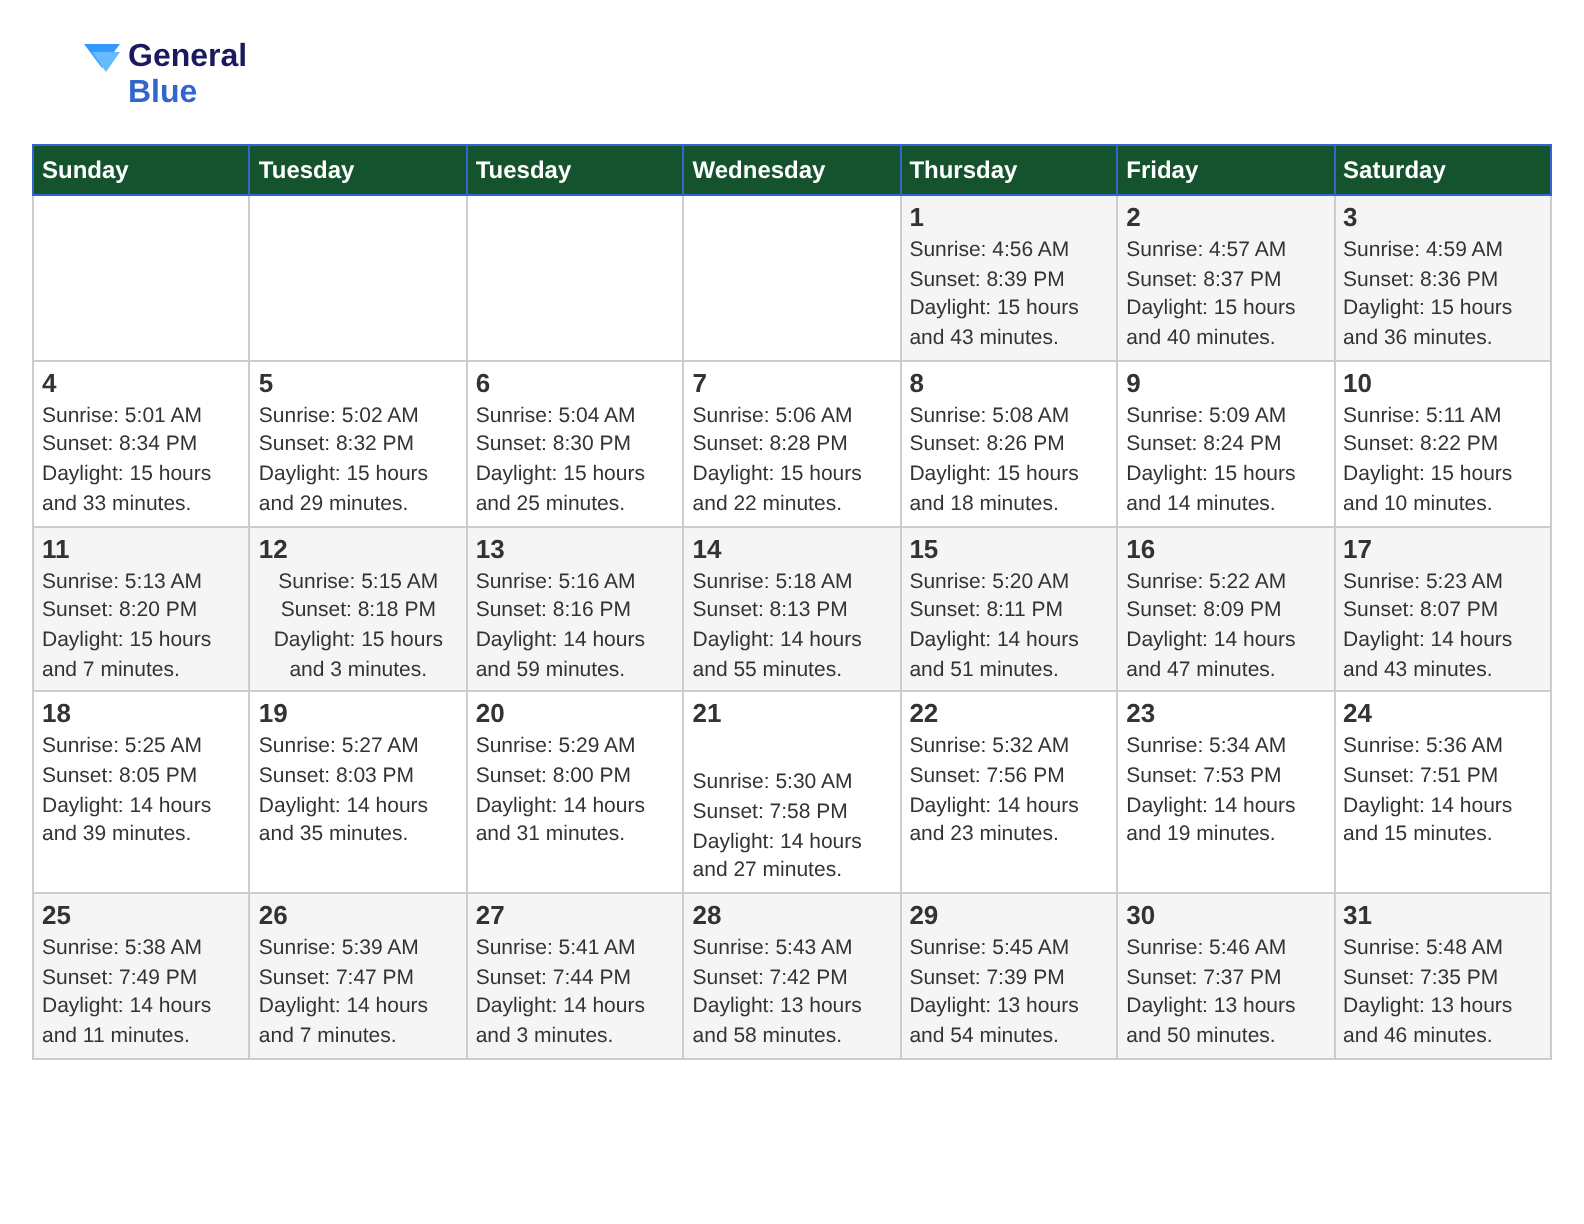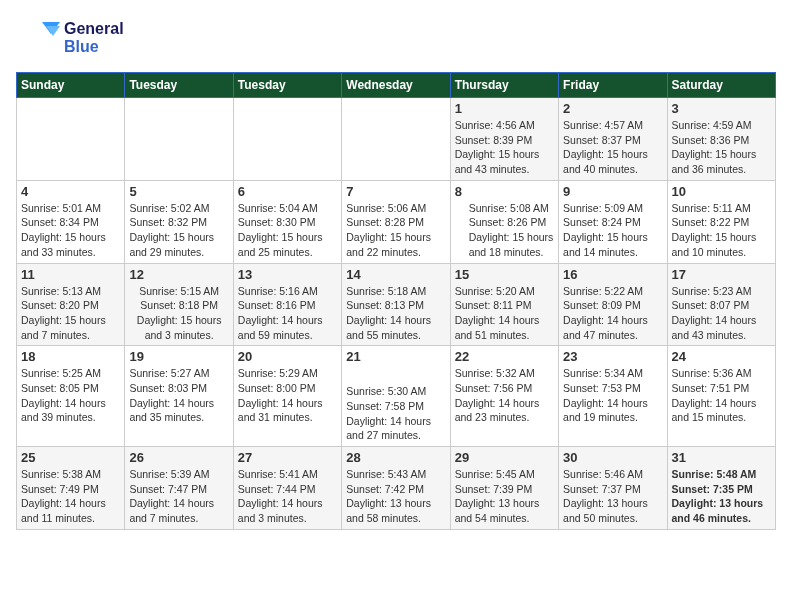--- a/index.html
+++ b/index.html
@@ -177,21 +177,21 @@
         </td>
         <td>
           <span class="day-num">7</span>
           <div class="day-info" style="white-space: pre-line;">Sunrise: 5:06 AM
 Sunset: 8:28 PM
 Daylight: 15 hours
 and 22 minutes.</div>
         </td>
         <td>
           <span class="day-num">8</span>
-          <div class="day-info" style="white-space: pre-line; margin-left: 14px;">Sunrise: 5:08 AM
+          <div class="day-info" style="white-space: pre-line;">Sunrise: 5:08 AM
 Sunset: 8:26 PM
 Daylight: 15 hours
 and 18 minutes.</div>
         </td>
         <td>
           <span class="day-num">9</span>
           <div class="day-info" style="white-space: pre-line;">Sunrise: 5:09 AM
 Sunset: 8:24 PM
 Daylight: 15 hours
 and 14 minutes.</div>
@@ -344,20 +344,20 @@
         </td>
         <td>
           <span class="day-num">30</span>
           <div class="day-info" style="white-space: pre-line;">Sunrise: 5:46 AM
 Sunset: 7:37 PM
 Daylight: 13 hours
 and 50 minutes.</div>
         </td>
         <td>
           <span class="day-num">31</span>
-          <div class="day-info" style="white-space: pre-line; font-weight: bold;">Sunrise: 5:48 AM
+          <div class="day-info" style="white-space: pre-line;">Sunrise: 5:48 AM
 Sunset: 7:35 PM
 Daylight: 13 hours
 and 46 minutes.</div>
         </td>
       </tr>
     </tbody>
 </table>
 
 </body></html>

